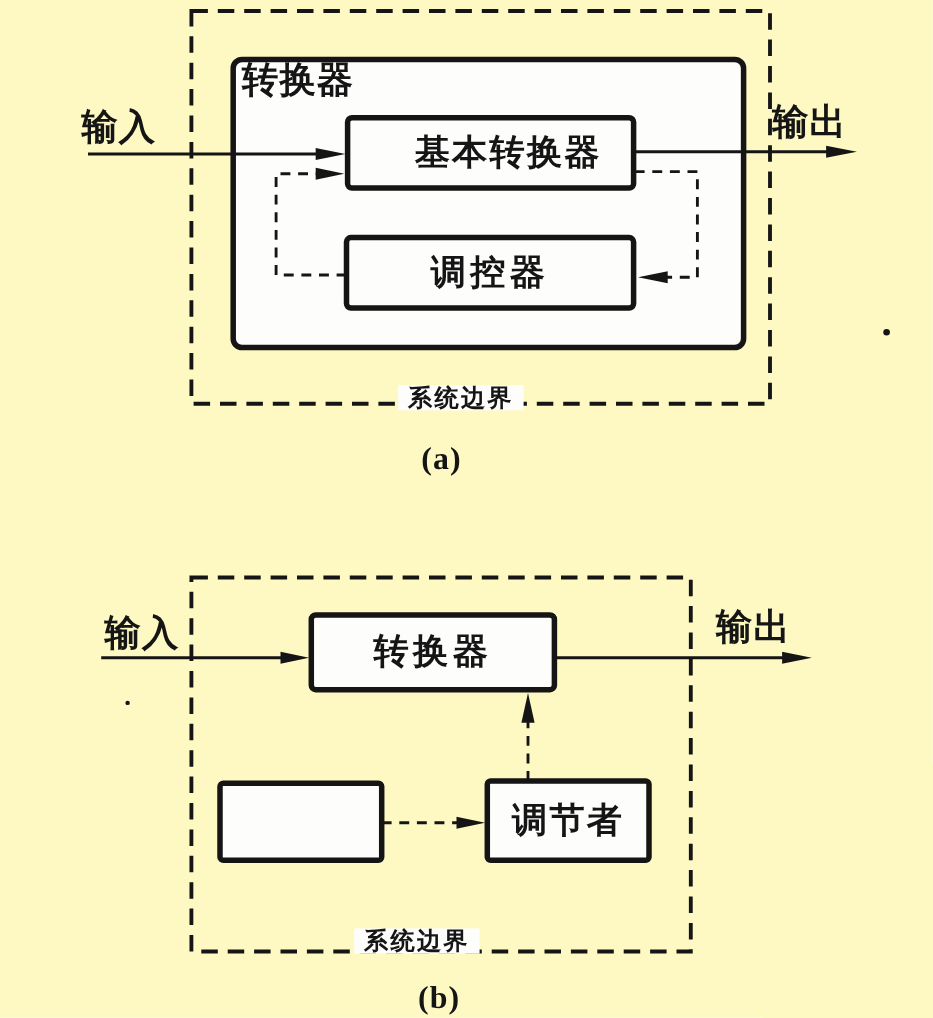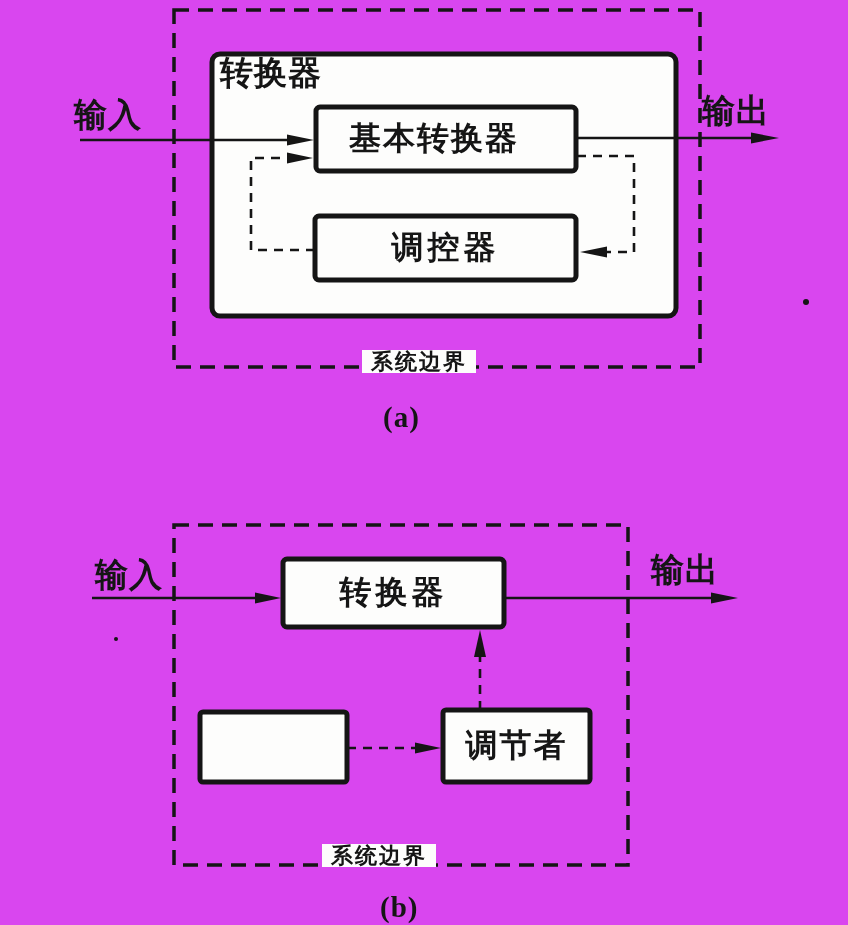--- a/index.html
+++ b/index.html
@@ -2,21 +2,21 @@
 <html><head>
 <meta charset="utf-8">
 <style>
   html,body{margin:0;padding:0;}
   body{
     width:848px;height:925px;
     background:#fdfdfc;
     font-family:"Liberation Sans","DejaVu Sans",sans-serif;
     overflow:hidden;
   }
-  .page{position:relative;width:848px;height:925px;background:#d946ef;}
+  .page{position:relative;width:848px;height:925px;background:#fef9c3;}
   .layer{position:absolute;left:0;top:0;}
   .lbl{
     position:absolute;
     color:#151515;
     font-weight:700;
     white-space:nowrap;
     line-height:1.05;
   }
   .boxlbl{
     display:flex;align-items:center;justify-content:center;
@@ -80,21 +80,21 @@
     <line x1="347" y1="748" x2="417" y2="748" stroke="#151515" stroke-width="2.6" stroke-dasharray="9 7"></line>
     <polygon points="441,748 415,742.5 415,753.5" fill="#151515"></polygon>
 
     <rect x="200" y="712" width="147" height="70" rx="3" fill="#fdfdfc" stroke="#151515" stroke-width="5"></rect>
 
     <rect x="443" y="710" width="147" height="72" rx="3" fill="#fdfdfc" stroke="#151515" stroke-width="5"></rect>
   </svg>
 
   <div class="lbl cn-big" style="left:220px;top:56px;">转换器</div>
 
-  <div class="lbl boxlbl cn" style="left:304px;top:107px;width:260px;height:64px;">基本转换器</div>
+  <div class="lbl boxlbl cn" style="left:332px;top:107px;width:260px;height:64px;">基本转换器</div>
 
   <div class="lbl boxlbl cn" style="left:315px;top:216px;width:261px;height:64px;letter-spacing:4px;">调控器</div>
 
   <div class="lbl cn-big" style="left:74px;top:98px;">输入</div>
 
   <div class="lbl cn-big" style="left:702px;top:94px;">输出</div>
 
   <div class="lbl boundary-lbl" style="left:362px;top:350px;">系统边界</div>
 
   <div class="lbl caption" style="left:383px;top:402px;">(a)</div>

